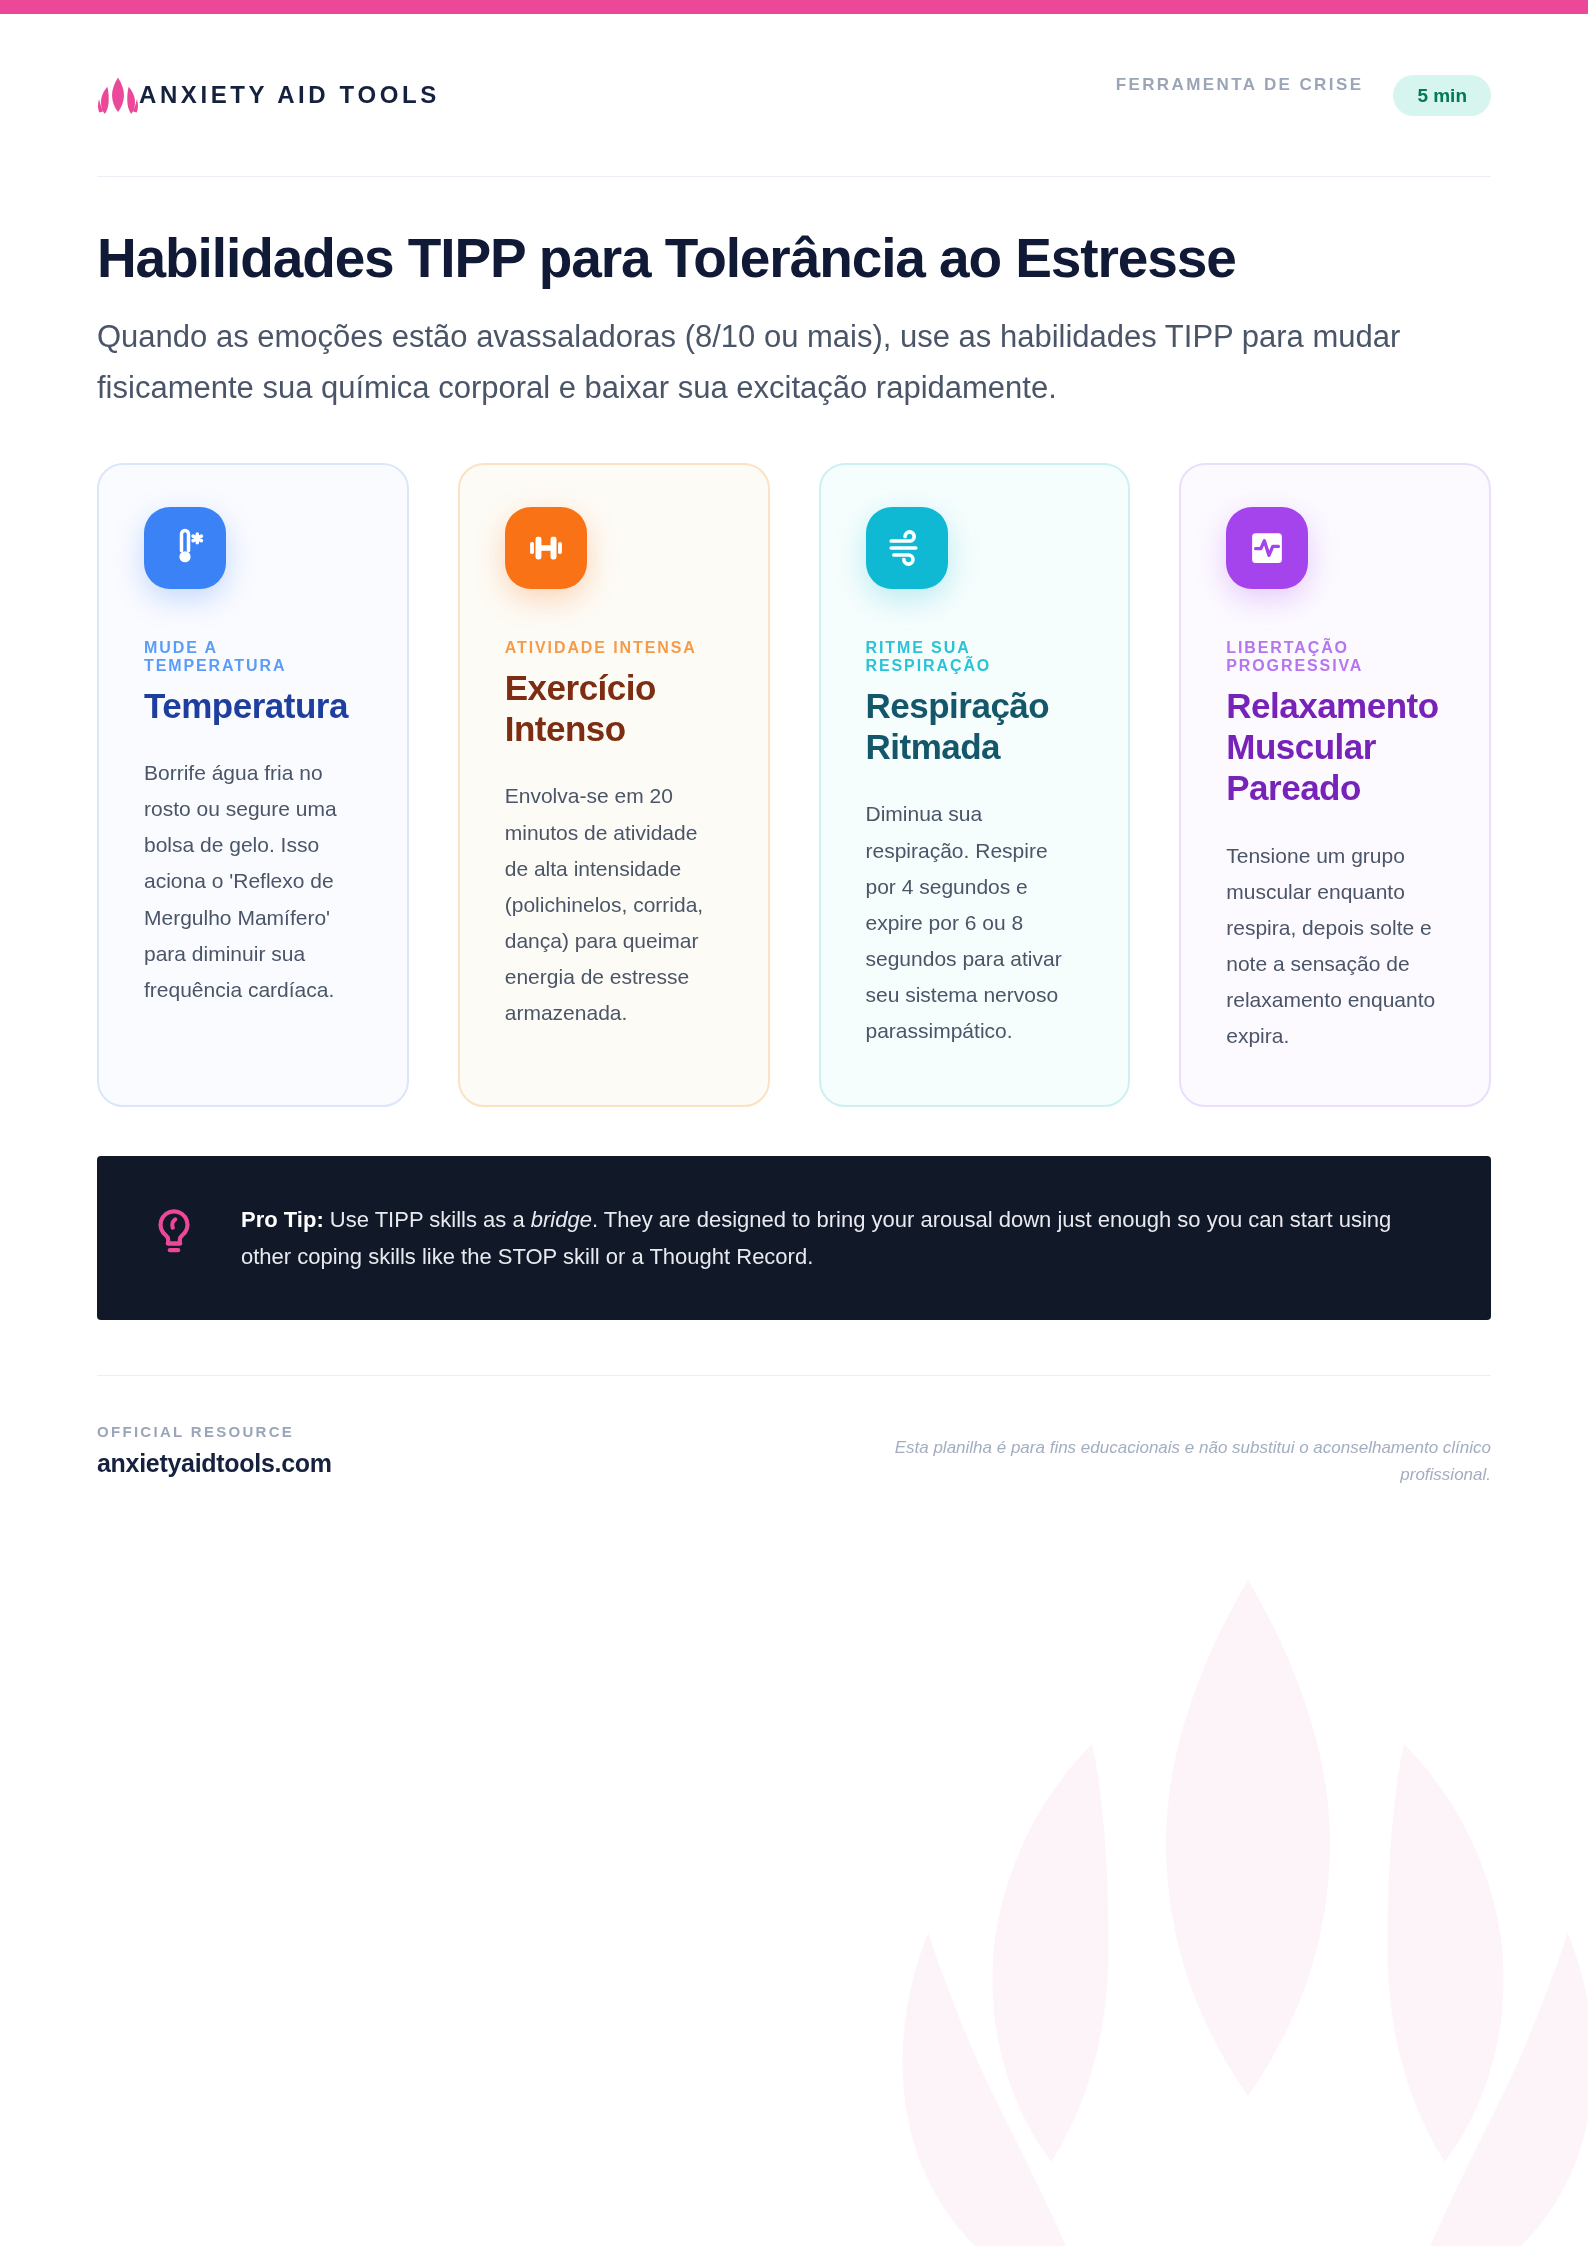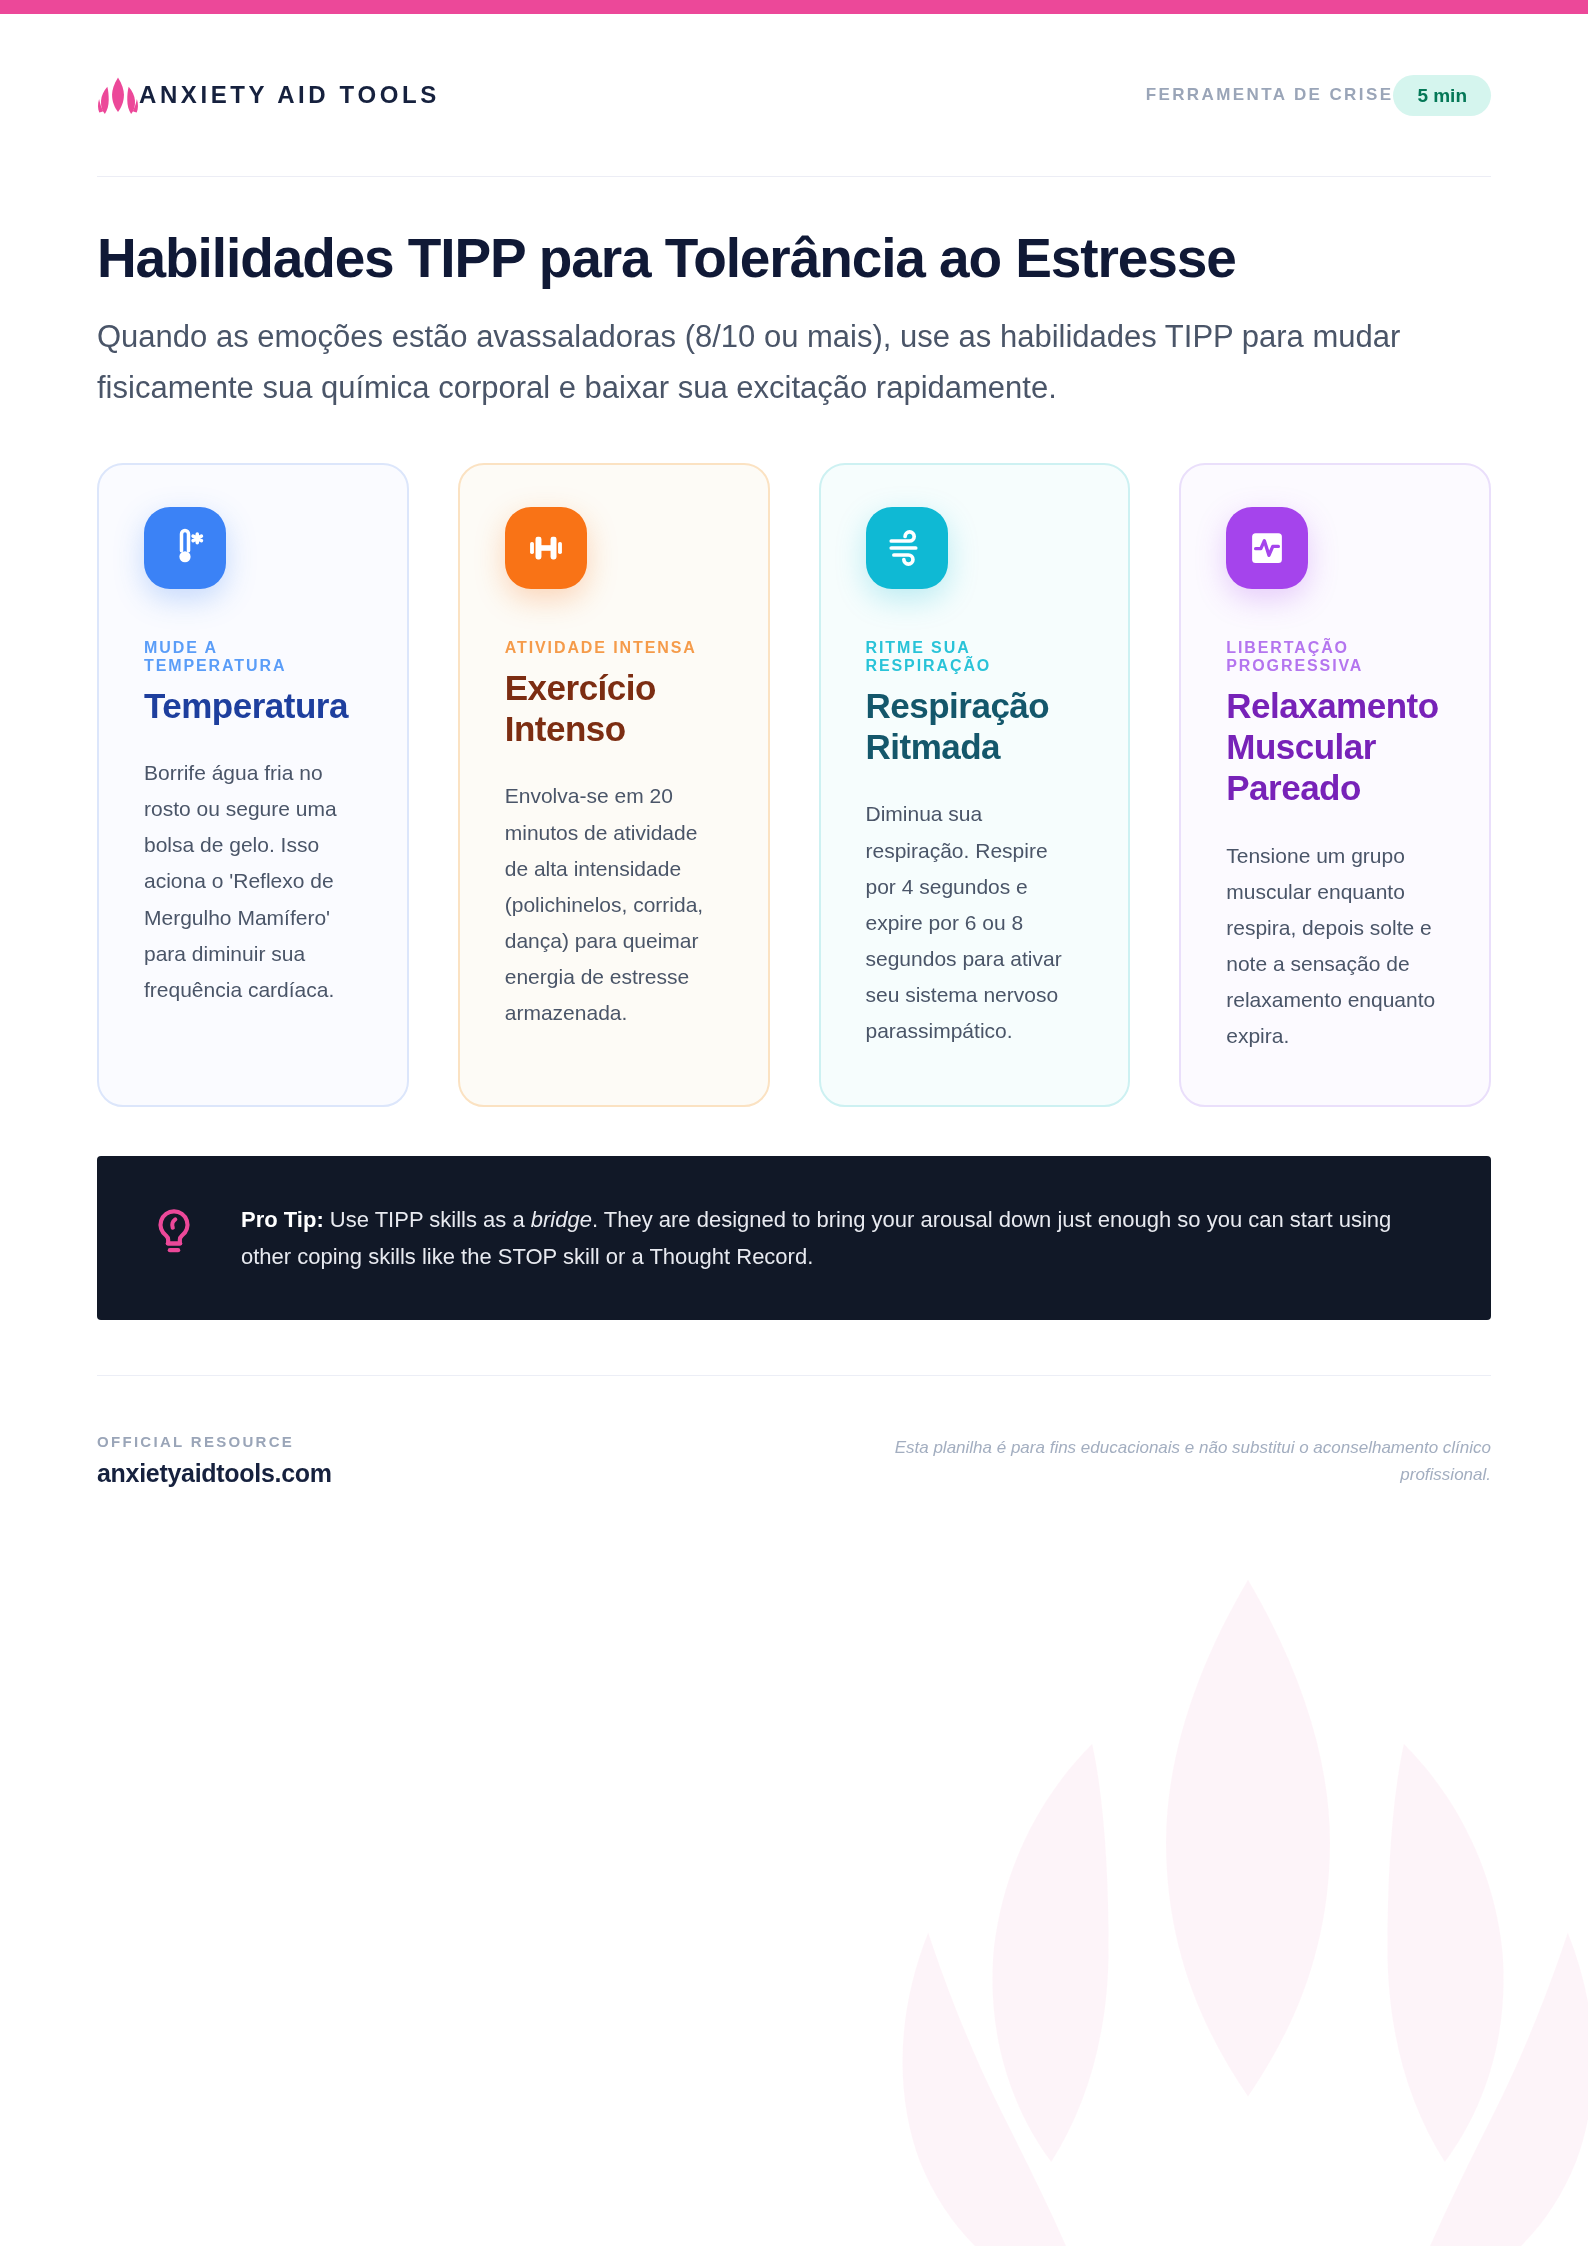--- a/index.html
+++ b/index.html
@@ -46,21 +46,21 @@
     padding-top: 14px;
   }
   .brand { display: flex; align-items: center; }
   .brand-mark { width: 42px; height: 42px; display: block; flex: none; }
   .brand-name {
     font-size: 24px;
     font-weight: 700;
     letter-spacing: 3.6px;
     color: #16213e;
   }
-  .header-right { display: flex; align-items: center; }
+  .header-right { display: flex; gap: 30px; }
   .header-kicker {
     font-size: 17px;
     font-weight: 700;
     letter-spacing: 2.4px;
     color: #9aa5b8;
   }
   .time-badge {
     background: #d5f5ee;
     color: #047857;
     font-size: 19px;
@@ -180,21 +180,21 @@
 
   
   .footer-rule {
     margin-top: 55px;
     height: 1px;
     background: #eceef6;
   }
   .footer {
     padding-top: 38px;
     display: flex;
-    align-items: flex-end;
+    align-items: center;
     justify-content: space-between;
   }
   .footer-kicker {
     font-size: 15px;
     font-weight: 700;
     letter-spacing: 2.3px;
     color: #9aa5b8;
     margin-bottom: 9px;
   }
   .footer-site {

